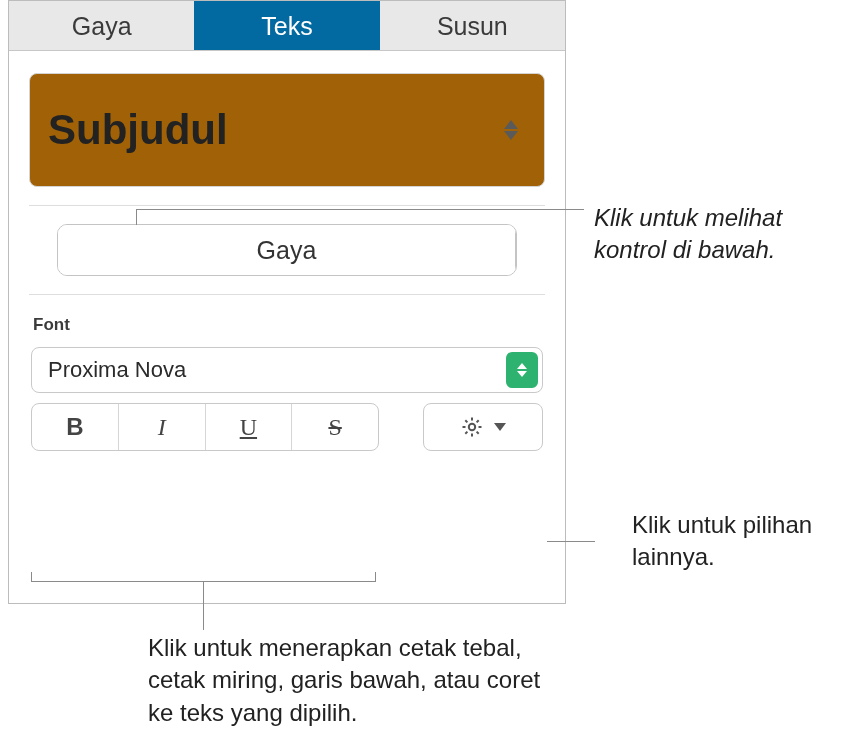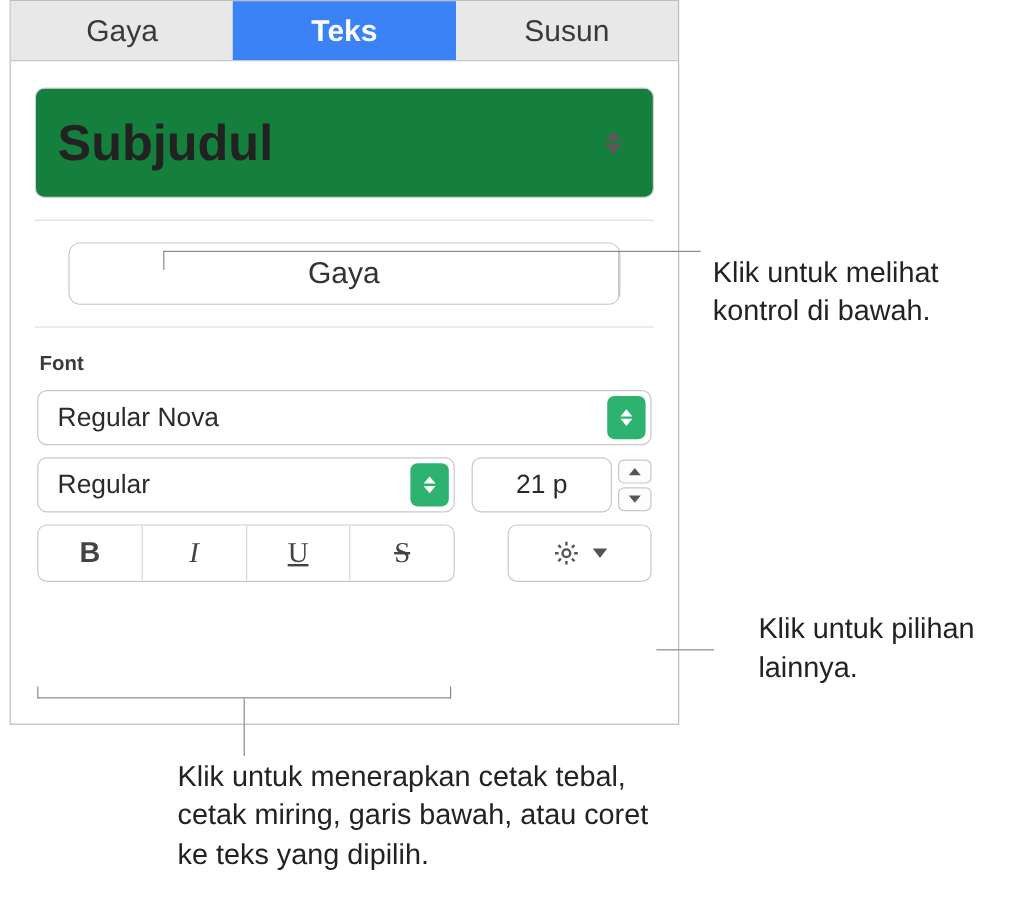--- a/index.html
+++ b/index.html
@@ -29,31 +29,30 @@
   }
   .top-tab {
     flex: 1;
     text-align: center;
     line-height: 50px;
     font-size: 25px;
     color: #3a3a3a;
     cursor: pointer;
   }
   .top-tab.active {
-    background: #3b82f6;
+    background: #0369a1;
     color: #fff;
-    font-weight: bold;
   }
   
   .style-dropdown {
     margin: 22px 20px 18px 20px;
-    height: 92px;
+    height: 114px;
     border: 1px solid #d4d4d4;
     border-radius: 8px;
-    background: #15803d;
+    background: #a16207;
     display: flex;
     align-items: center;
     justify-content: space-between;
     padding: 0 22px 0 18px;
   }
   .style-dropdown .label {
     font-size: 42px;
     font-weight: 600;
     color: #222;
   }
@@ -285,48 +284,28 @@
       <div class="seg sel">Gaya</div>
     </div>
   </div>
 
   <div class="hr"></div>
 
   <div class="section-label">Font</div>
 
   <div class="row1">
     <div class="select select-full">
-      <span>Regular Nova</span>
+      <span>Proxima Nova</span>
       <span class="green-toggle">
         <span class="u"></span>
           <span class="d"></span>
       </span>
     </div>
   </div>
 
-  <div class="row2">
-    <div class="select select-half">
-      <span>Regular</span>
-      <span class="green-toggle">
-        <span class="u"></span>
-          <span class="d"></span>
-      </span>
-    </div>
-    <div class="stepper-box">
-      <div class="size-field">21 p</div>
-      <div class="stepper">
-        <div class="stepper-btn">
-            <span class="su"></span>
-          </div>
-        <div class="stepper-btn">
-            <span class="sd"></span>
-          </div>
-      </div>
-    </div>
-  </div>
 
   <div class="row3">
     <div class="bius">
       <div class="btn b">B</div>
       <div class="btn i">I</div>
       <div class="btn u">U</div>
       <div class="btn s">S</div>
     </div>
     <div style="flex:1"></div>
     <div class="gear-btn">
@@ -334,20 +313,20 @@
         <circle cx="12" cy="12" r="3.2"></circle>
         <path d="M12 2.5v3M12 18.5v3M21.5 12h-3M5.5 12h-3M18.7 5.3l-2.1 2.1M7.4 16.6l-2.1 2.1M18.7 18.7l-2.1-2.1M7.4 7.4 5.3 5.3"></path>
       </svg>
       <span class="gear-chev"></span>
     </div>
   </div>
 </div>
 
 <div class="line-v" style="left:136px; top:209px; height:16px;"></div>
 <div class="line-h" style="left:136px; top:209px; width:448px;"></div>
-<div class="callout-text" style="left:594px; top:212px; width:250px;">Klik untuk melihat kontrol di bawah.</div>
+<div class="callout-text" style="left:594px; top:202px; width:250px;font-style:italic;">Klik untuk melihat kontrol di bawah.</div>
 
 <div class="line-h" style="left:547px; top:541px; width:48px;"></div>
 <div class="callout-text" style="left:605px; top:509px; width:230px;margin-left:27px;">Klik untuk pilihan lainnya.</div>
 
 <div class="bracket-h" style="left:31px; top:572px; width:345px;"></div>
 <div class="line-v" style="left:203px; top:582px; height:48px;"></div>
 <div class="callout-text" style="left:148px; top:632px; width:400px;">Klik untuk menerapkan cetak tebal, cetak miring, garis bawah, atau coret ke teks yang dipilih.</div>
 
 </body></html>

